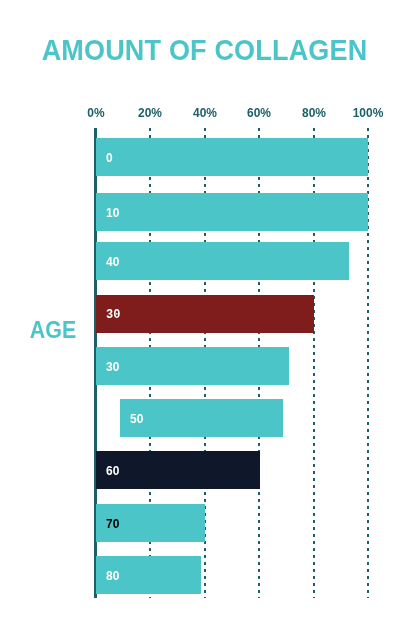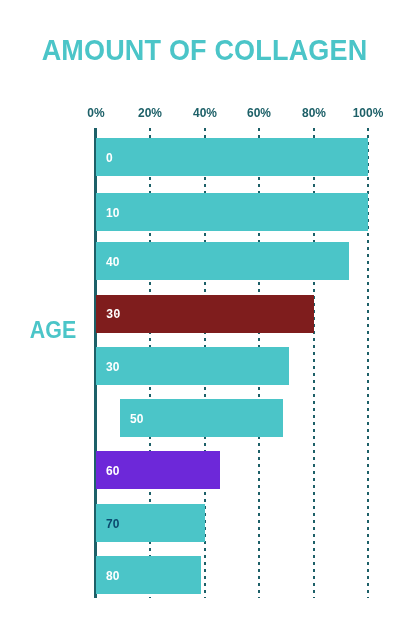--- a/index.html
+++ b/index.html
@@ -189,27 +189,27 @@
           <div class="bar" style="width: 193.12px; background: rgb(75, 197, 200);">
             <span class="bar-label" style="color: rgb(255, 255, 255);">30</span>
           </div>
         </div>
         <div class="bar-row" style="top: 271.111px; height: 38px; margin-left: 24px;">
           <div class="bar" style="width: 163.2px; background: rgb(75, 197, 200);">
             <span class="bar-label" style="color: rgb(255, 255, 255);">50</span>
           </div>
         </div>
         <div class="bar-row" style="top: 323.333px; height: 38px;">
-          <div class="bar" style="width: 124px; background: #6d28d9;">
+          <div class="bar" style="width: 164px; background: #0f172a;">
             <span class="bar-label" style="color: rgb(255, 255, 255);">60</span>
           </div>
         </div>
         <div class="bar-row" style="top: 375.556px; height: 38px;">
           <div class="bar" style="width: 108.8px; background: rgb(75, 197, 200);">
-            <span class="bar-label" style="color: #0c4a6e;">70</span>
+            <span class="bar-label" style="color: #000000;">70</span>
           </div>
         </div>
         <div class="bar-row" style="top: 427.778px; height: 38px;">
           <div class="bar" style="width: 105px; background: rgb(75, 197, 200);">
             <span class="bar-label" style="color: rgb(255, 255, 255);">80</span>
           </div>
         </div>
       </div>
   </div>
 

